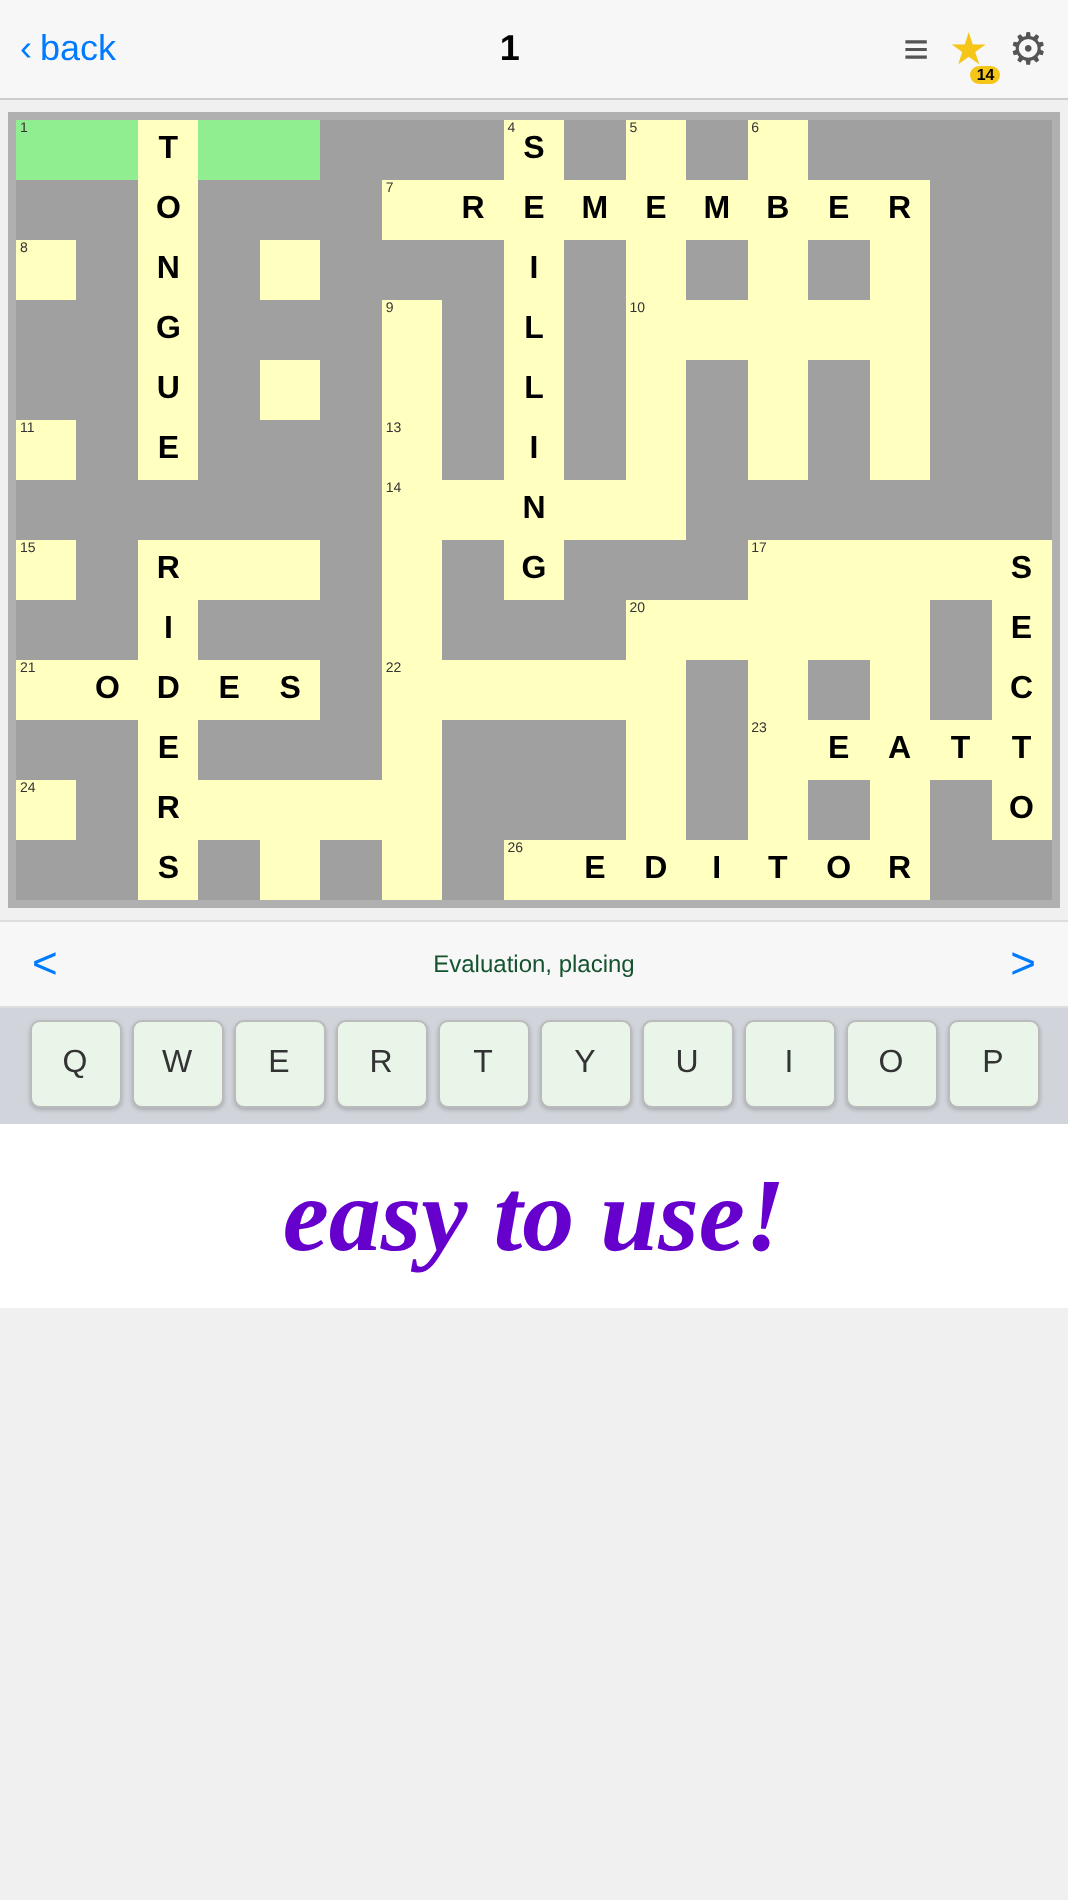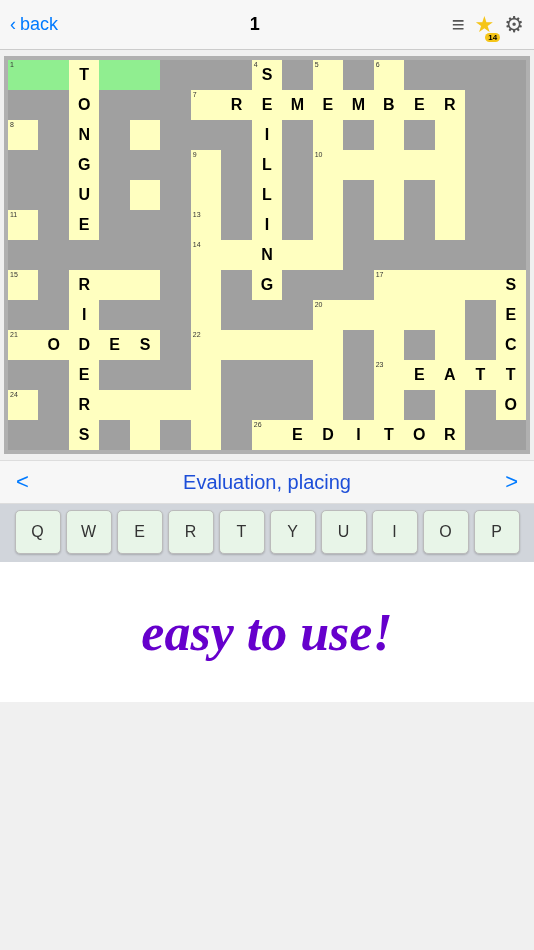--- a/index.html
+++ b/index.html
@@ -118,22 +118,22 @@
       background: #f7f7f7;
       border-top: 1px solid #ddd;
       border-bottom: 1px solid #ddd;
     }
     .nav-arrow {
       font-size: 22px;
       color: #007aff;
       cursor: pointer;
     }
     #clue-text {
-      font-size: 20px;
-      color: #1d4ed8;
+      font-size: 12px;
+      color: #14532d;
       text-align: center;
     }
 
     
     #keyboard-area {
       background: #d1d5db;
       padding: 6px 2px 2px;
     }
     .kb-row {
       display: flex;
@@ -156,21 +156,21 @@
       cursor: pointer;
       box-shadow: 0 1px 2px rgba(0,0,0,0.2);
     }
 
     
     #promo-area {
       background: #fff;
       display: flex;
       align-items: center;
       justify-content: center;
-      height: 140px;
+      height: 92px;
       padding: 10px;
     }
     #promo-text {
       font-size: 52px;
       font-weight: 900;
       color: #6600cc;
       font-style: italic;
       font-family: 'Comic Sans MS', 'Chalkboard SE', cursive;
     }
   </style>

